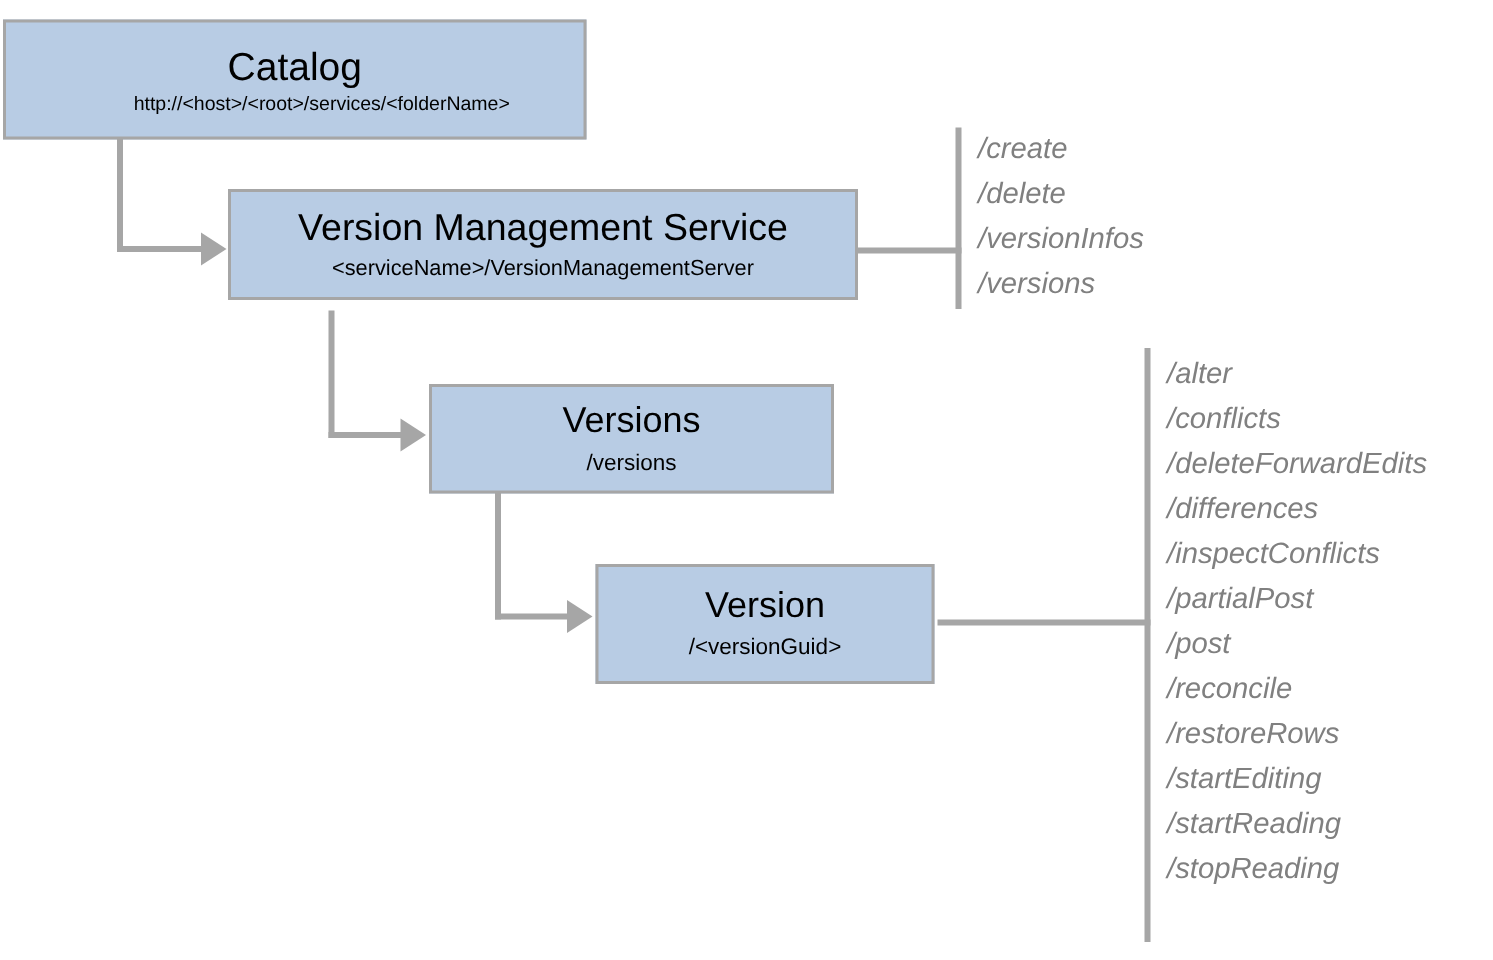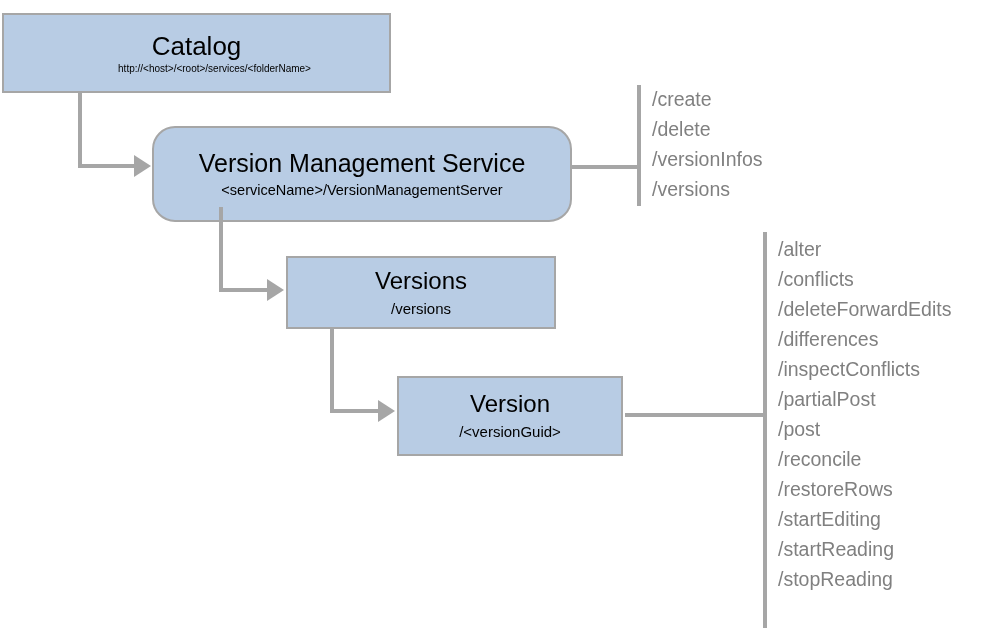--- a/index.html
+++ b/index.html
@@ -33,23 +33,23 @@
   }
   .node .path{
     font-size:14px;
     font-weight:400;
     margin-top:5px;
     white-space:nowrap;
   }
 
   #node-catalog{left:2px;top:13px;width:389px;height:80px;}
   #node-catalog .title{font-size:26px;}
-  #node-catalog .path{font-size:10px;margin-top:4px;padding-left:36px;}
+  #node-catalog .path{font-size:13px;margin-top:4px;padding-left:36px;}
 
-  #node-vms{left:152px;top:126px;width:420px;height:96px;border-radius:23px;}
+  #node-vms{left:152px;top:126px;width:420px;height:74px;}
   #node-vms .title{font-size:25px;}
   #node-vms .path{font-size:14.5px;margin-top:6px;}
 
   #node-versions{left:286px;top:256px;width:270px;height:73px;}
   #node-versions .title{font-size:24px;}
   #node-versions .path{font-size:15px;margin-top:7px;}
 
   #node-version{left:397px;top:376px;width:226px;height:80px;}
   #node-version .title{font-size:24px;}
   #node-version .path{font-size:15px;margin-top:7px;}
@@ -90,21 +90,21 @@
 
   .oplist{
     position:absolute;
     color:#808080;
     font-size:19.5px;
     line-height:30px;
     white-space:nowrap;
   }
   #oplist-service{left:652px;top:84px;}
   #oplist-version{left:778px;top:234px;}
-  .oplist .op{display:block;}
+  .oplist .op{display:block;font-style:italic;}
 </style>
 </head>
 <body>
 
 <div id="diagram">
 
   <div class="node" id="node-catalog">
     <span class="title">Catalog</span>
     <span class="path">http://&lt;host&gt;/&lt;root&gt;/services/&lt;folderName&gt;</span>
   </div>

